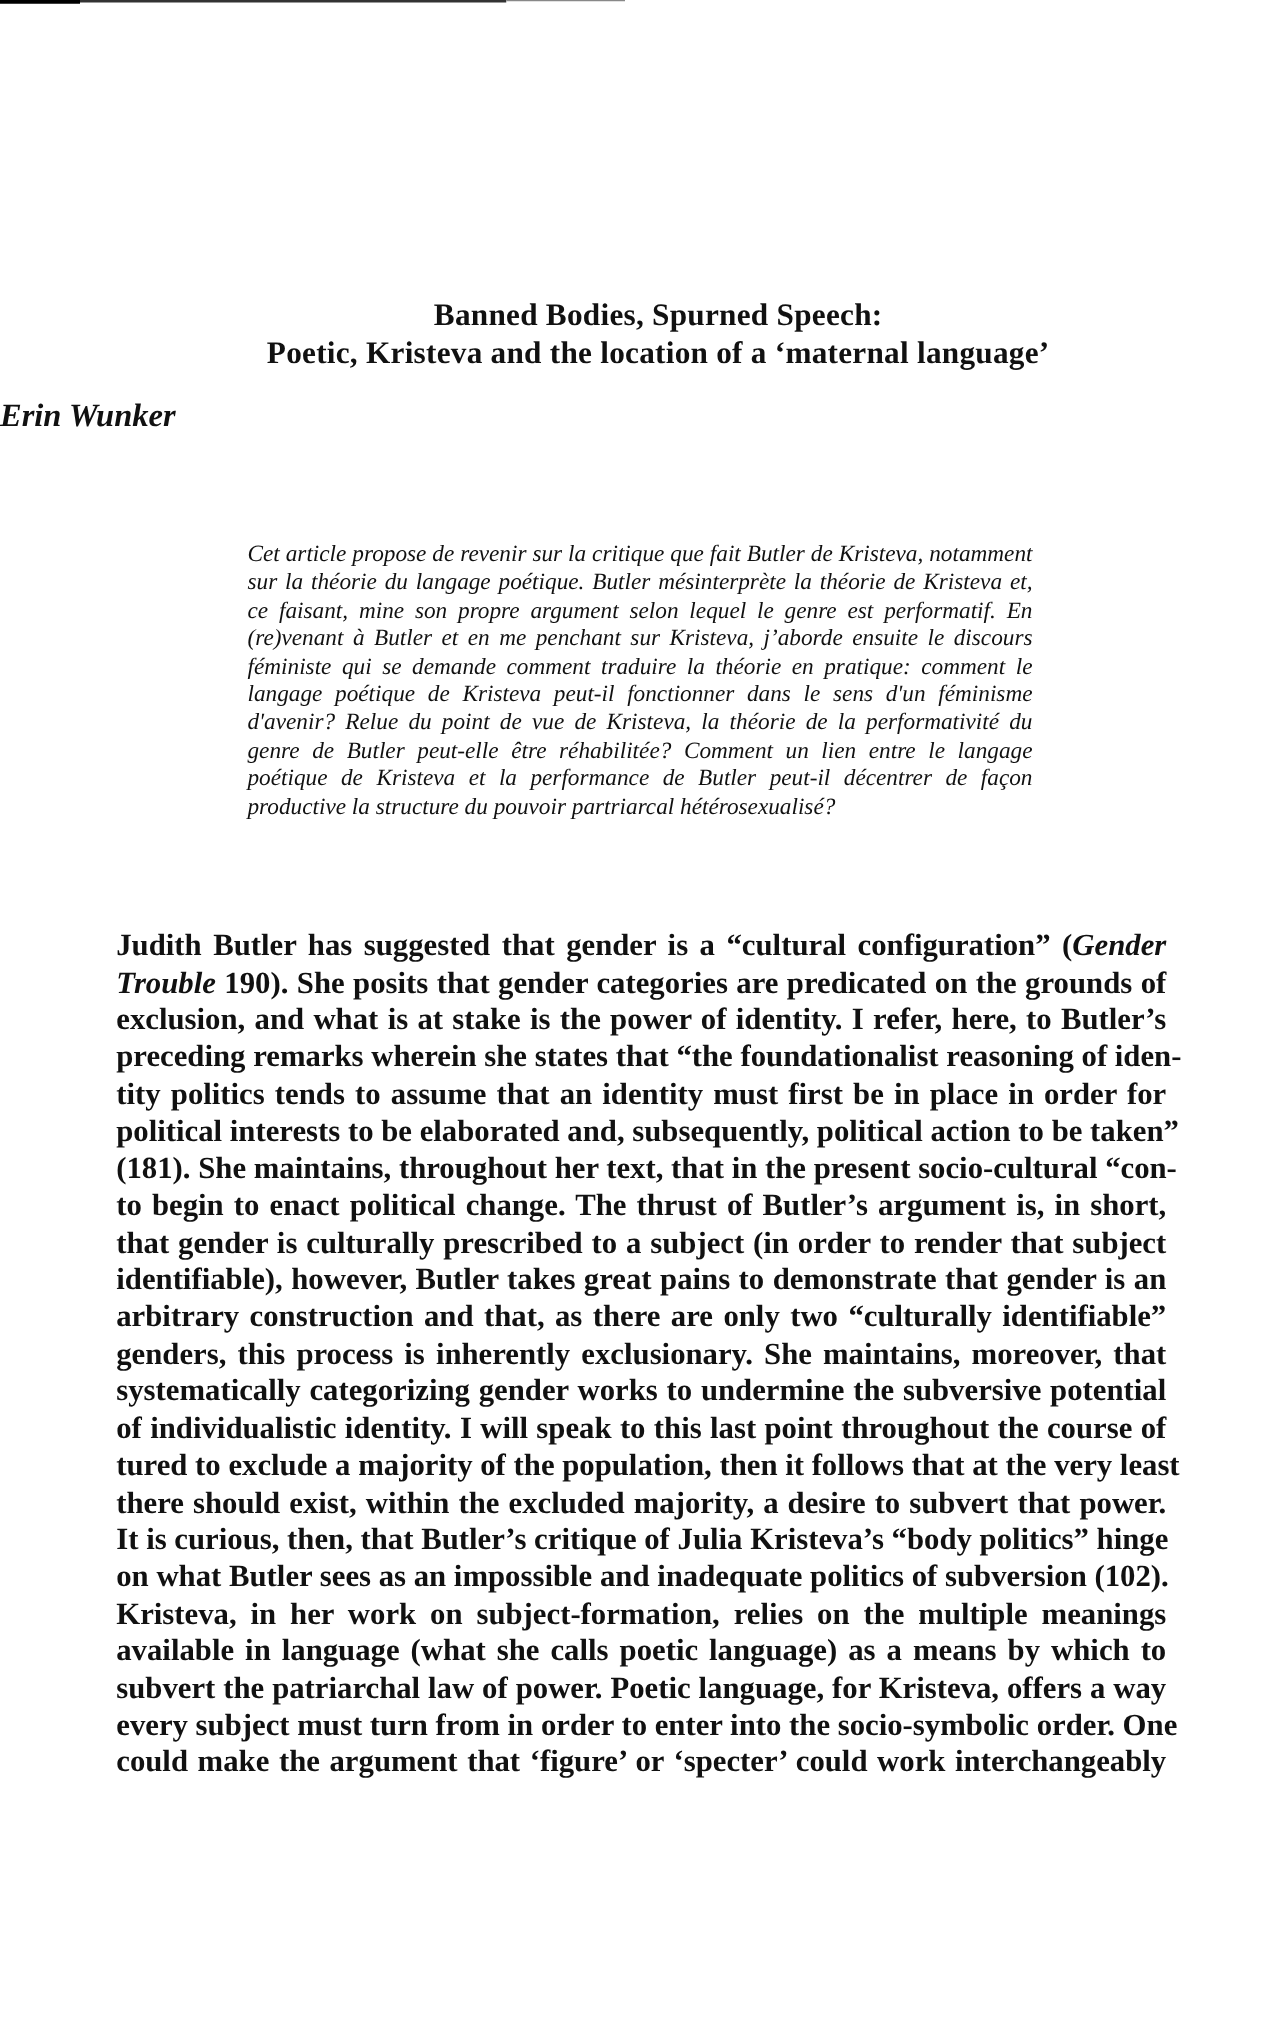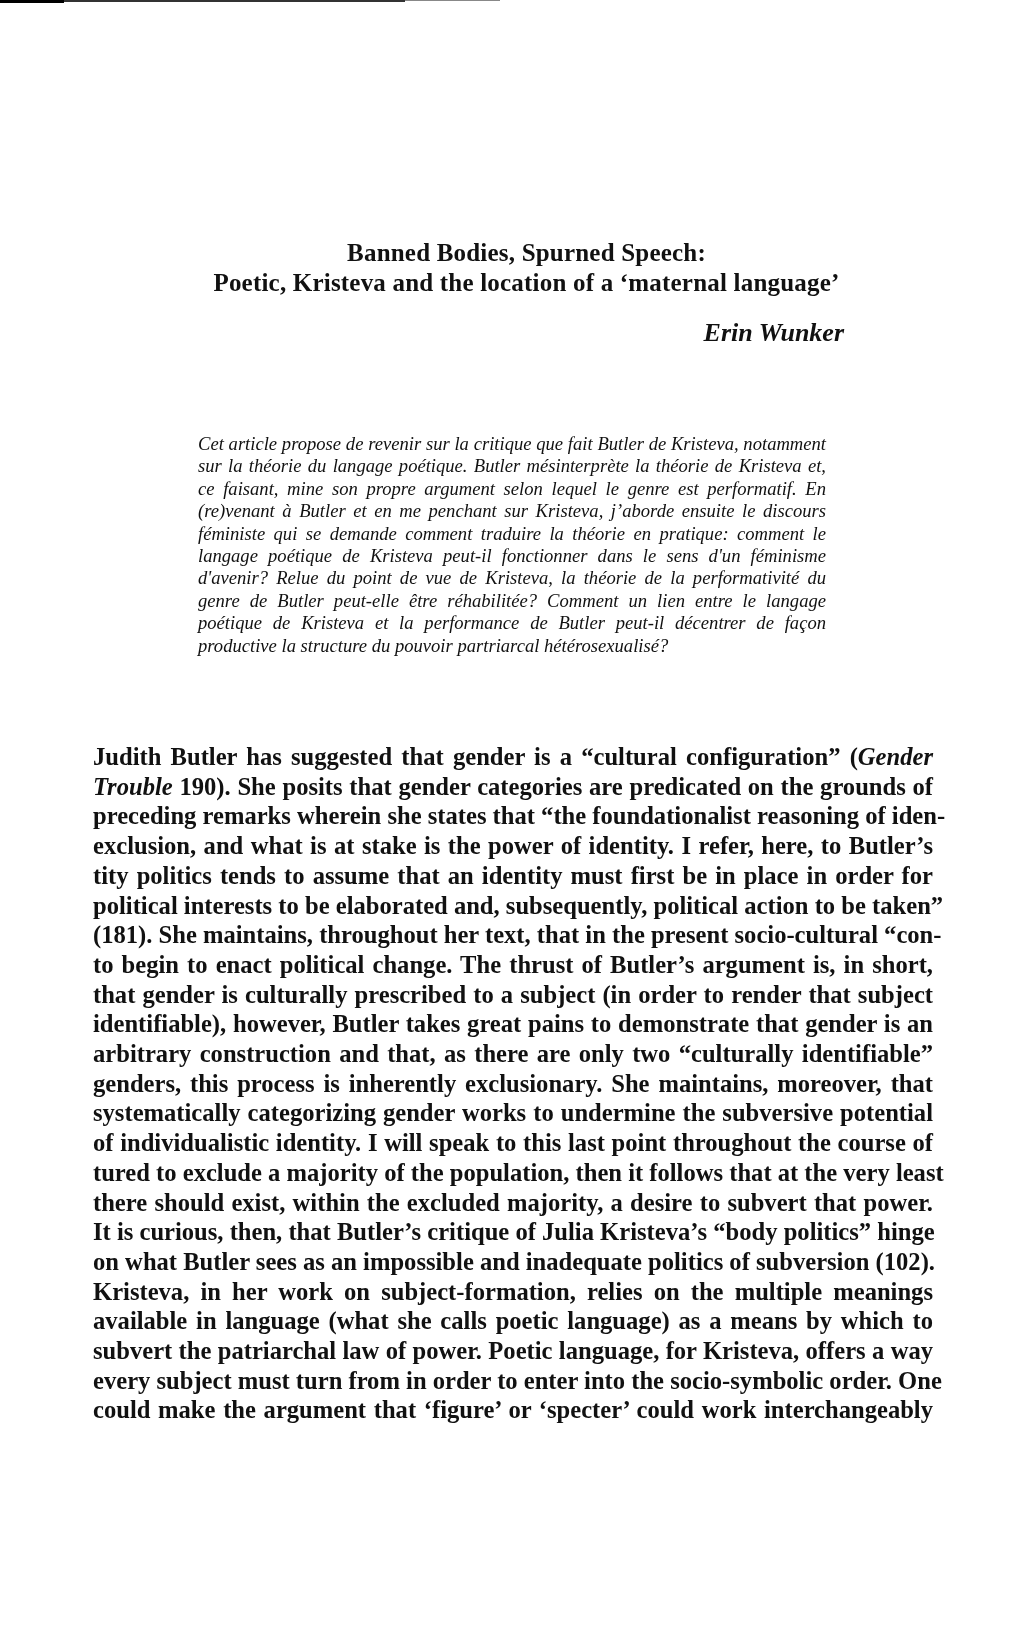--- a/index.html
+++ b/index.html
@@ -5,21 +5,21 @@
     html, body { margin: 0; padding: 0; background: #ffffff; }
     body {
       width: 1020px; height: 1632px; position: relative; overflow: hidden;
       font-family: "Liberation Serif", serif; color: #111;
     }
     .top-rule-thick { position: absolute; left: 0; top: 0; width: 64px; height: 3px; background: #000; }
     .top-rule { position: absolute; left: 64px; top: 0; width: 341px; height: 2px; background: #333; }
     .top-rule-light { position: absolute; left: 405px; top: 0; width: 95px; height: 1px; background: #888; }
     .title-block { position: absolute; left: 0; top: 238px; width: 1020px; text-align: center; }
     .title-line { font-weight: bold; font-size: 25px; line-height: 30px; letter-spacing: 0.2px; padding-left: 33px; }
-    .author { position: absolute; left: 0; top: 318px; width: 844px; text-align: right;
+    .author { position: absolute; left: 0; top: 318px; width: 844px; text-align: left;
       font-weight: bold; font-style: italic; font-size: 26px; }
     .abstract { position: absolute; left: 182px; top: 417px; width: 660px;
       font-style: italic; font-size: 18.6px; line-height: 22.4px; text-align: justify; }
     .abstract p { margin: 16px; }
     .body-text { position: absolute; left: 93px; top: 742px; width: 840px;
       font-size: 24.6px; line-height: 29.7px; text-align: justify; }
     .body-text .line { display: block; text-align: justify; text-align-last: justify; white-space: nowrap; font-weight: bold; }
     .body-text .line.last { text-align-last: justify; }
   </style>
 </head>
@@ -36,22 +36,22 @@
 
 <div class="author">Erin Wunker</div>
 
 <div class="abstract">
   <p>Cet article propose de revenir sur la critique que fait Butler de Kristeva, notamment sur la théorie du langage poétique. Butler mésinterprète la théorie de Kristeva et, ce faisant, mine son propre argument selon lequel le genre est performatif. En (re)venant à Butler et en me penchant sur Kristeva, j’aborde ensuite le discours féministe qui se demande comment traduire la théorie en pratique: comment le langage poétique de Kristeva peut-il fonctionner dans le sens d'un féminisme d'avenir? Relue du point de vue de Kristeva, la théorie de la performativité du genre de Butler peut-elle être réhabilitée? Comment un lien entre le langage poétique de Kristeva et la performance de Butler peut-il décentrer de façon productive la structure du pouvoir partriarcal hétérosexualisé?</p>
 </div>
 
 <div class="body-text">
   <span class="line"><span>Judith Butler has suggested that gender is a “cultural configuration” (</span><i>Gender</i></span>
   <span class="line"><i>Trouble</i><span> 190). She posits that gender categories are predicated on the grounds of</span></span>
+  <span class="line">exclusion, and what is at stake is the power of identity. I refer, here, to Butler’s</span>
   <span class="line">preceding remarks wherein she states that “the foundationalist reasoning of iden-</span>
-  <span class="line">exclusion, and what is at stake is the power of identity. I refer, here, to Butler’s</span>
   <span class="line">tity politics tends to assume that an identity must first be in place in order for</span>
   <span class="line">political interests to be elaborated and, subsequently, political action to be taken”</span>
   <span class="line">(181). She maintains, throughout her text, that in the present socio-cultural “con-</span>
   <span class="line">to begin to enact political change. The thrust of Butler’s argument is, in short,</span>
   <span class="line">that gender is culturally prescribed to a subject (in order to render that subject</span>
   <span class="line">identifiable), however, Butler takes great pains to demonstrate that gender is an</span>
   <span class="line">arbitrary construction and that, as there are only two “culturally identifiable”</span>
   <span class="line">genders, this process is inherently exclusionary. She maintains, moreover, that</span>
   <span class="line">systematically categorizing gender works to undermine the subversive potential</span>
   <span class="line">of individualistic identity. I will speak to this last point throughout the course of</span>

